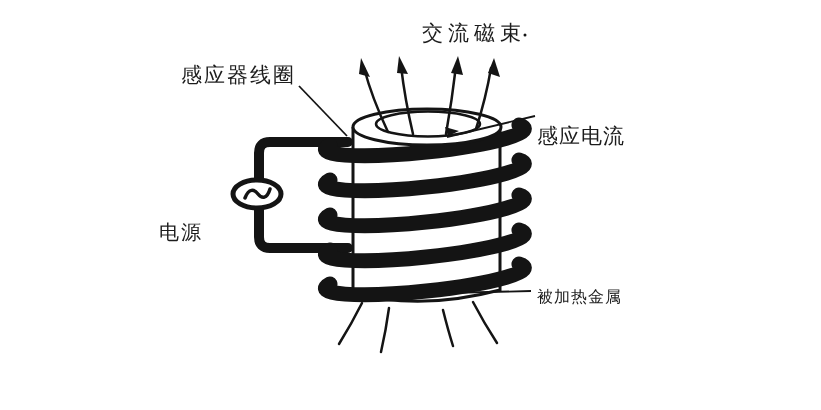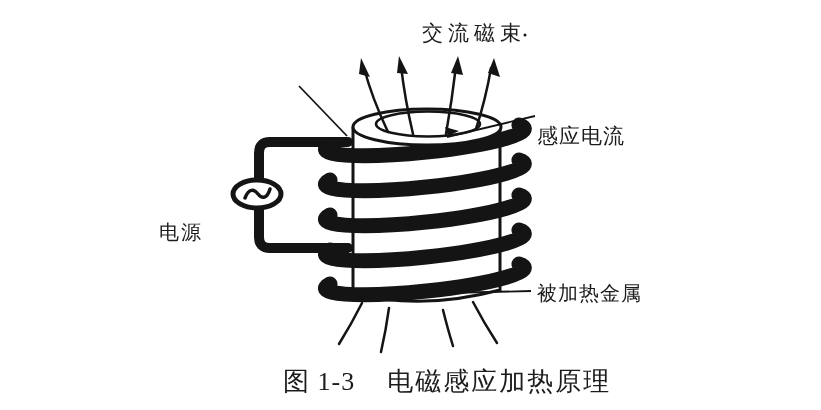--- a/index.html
+++ b/index.html
@@ -7,21 +7,21 @@
     position:relative;width:675px;height:410px;background:#ffffff;
     font-family:"Liberation Serif","DejaVu Serif",serif;
     color:#1a1a1a;overflow:hidden;
   }
   #diagram-svg{position:absolute;left:0;top:0;}
   .lbl{position:absolute;white-space:nowrap;color:#1c1c1c;}
   .lbl-flux   {left:422px;top:19px; font-size:21px;letter-spacing:5px;}
   .lbl-coil   {left:181px;top:61px; font-size:21px;letter-spacing:2px;}
   .lbl-current{left:537px;top:122px;font-size:21px;letter-spacing:1px;}
   .lbl-power  {left:159px;top:184px;font-size:20px;letter-spacing:2px;margin-top:35px;}
-  .lbl-metal  {left:537px;top:280px;font-size:20px;letter-spacing:1px;}
+  .lbl-metal  {left:537px;top:287px;font-size:16px;letter-spacing:1px;}
   .caption{
     position:absolute;left:283px;top:364px;display:flex;gap:32px;
     font-size:26px;color:#1c1c1c;
   }
   .caption .num{letter-spacing:1px;}
   .caption .title{letter-spacing:2px;}
 </style>
 </head>
 <body>
 
@@ -78,22 +78,19 @@
         <path d="M299 86 L347 136"></path>
         <path d="M535 116 L447 137"></path>
         <path d="M445 293 L531 291"></path>
       </g>
 
       <circle cx="525" cy="35" r="1.5" fill="#141414" stroke="none"></circle>
     </g>
   </svg>
 
   <div class="lbl lbl-flux">交流磁束</div>
+  <div class="lbl lbl-coil">感应器线圈</div>
   <div class="lbl lbl-current">感应电流</div>
   <div class="lbl lbl-power">电源</div>
   <div class="lbl lbl-metal">被加热金属</div>
 
-  <div class="caption">
-    <span class="num">图 1-3</span>
-    <span class="title">电磁感应加热原理</span>
-  </div>
 
 </div>
 
 </body></html>

